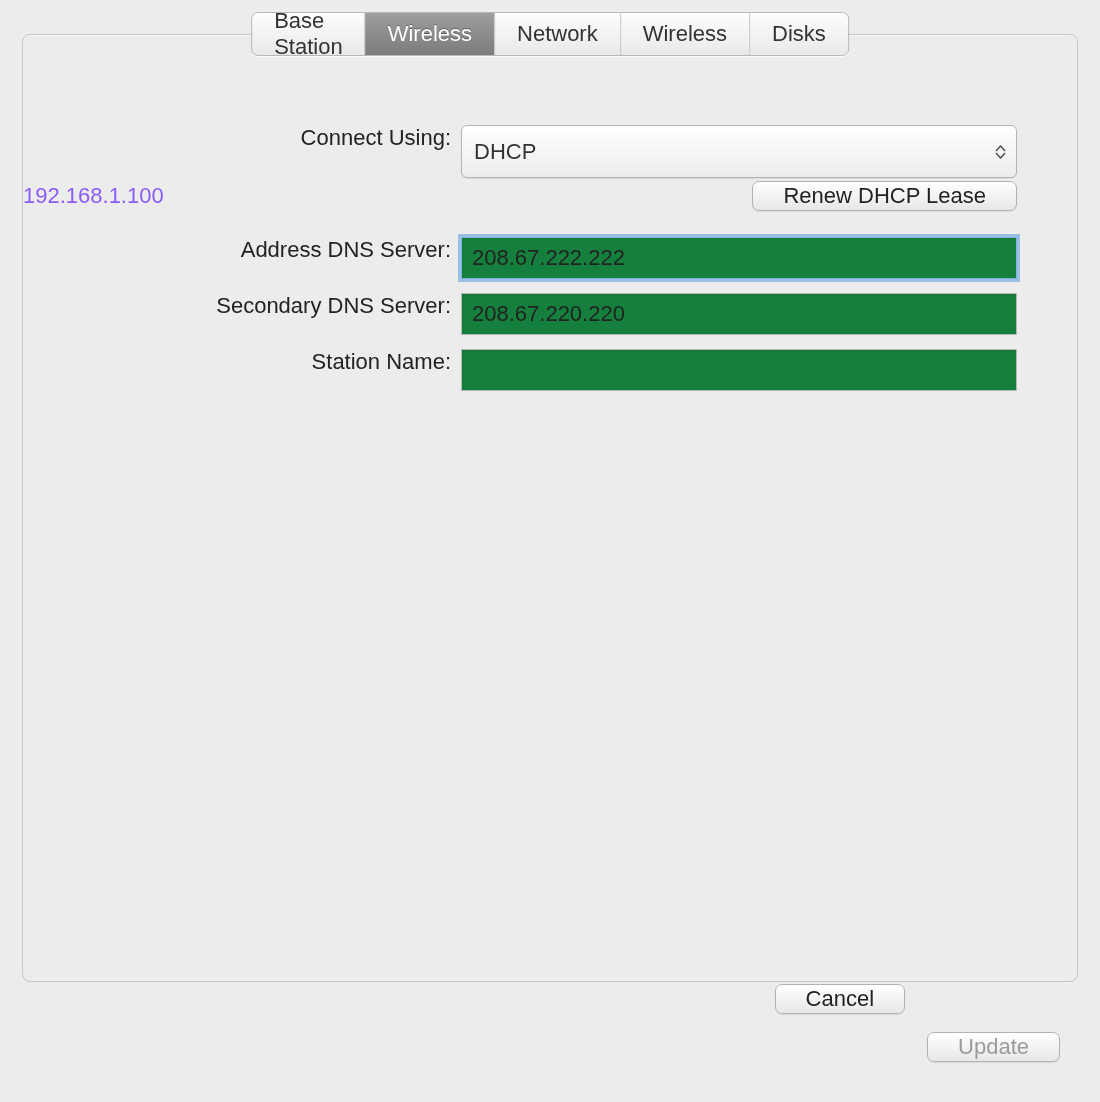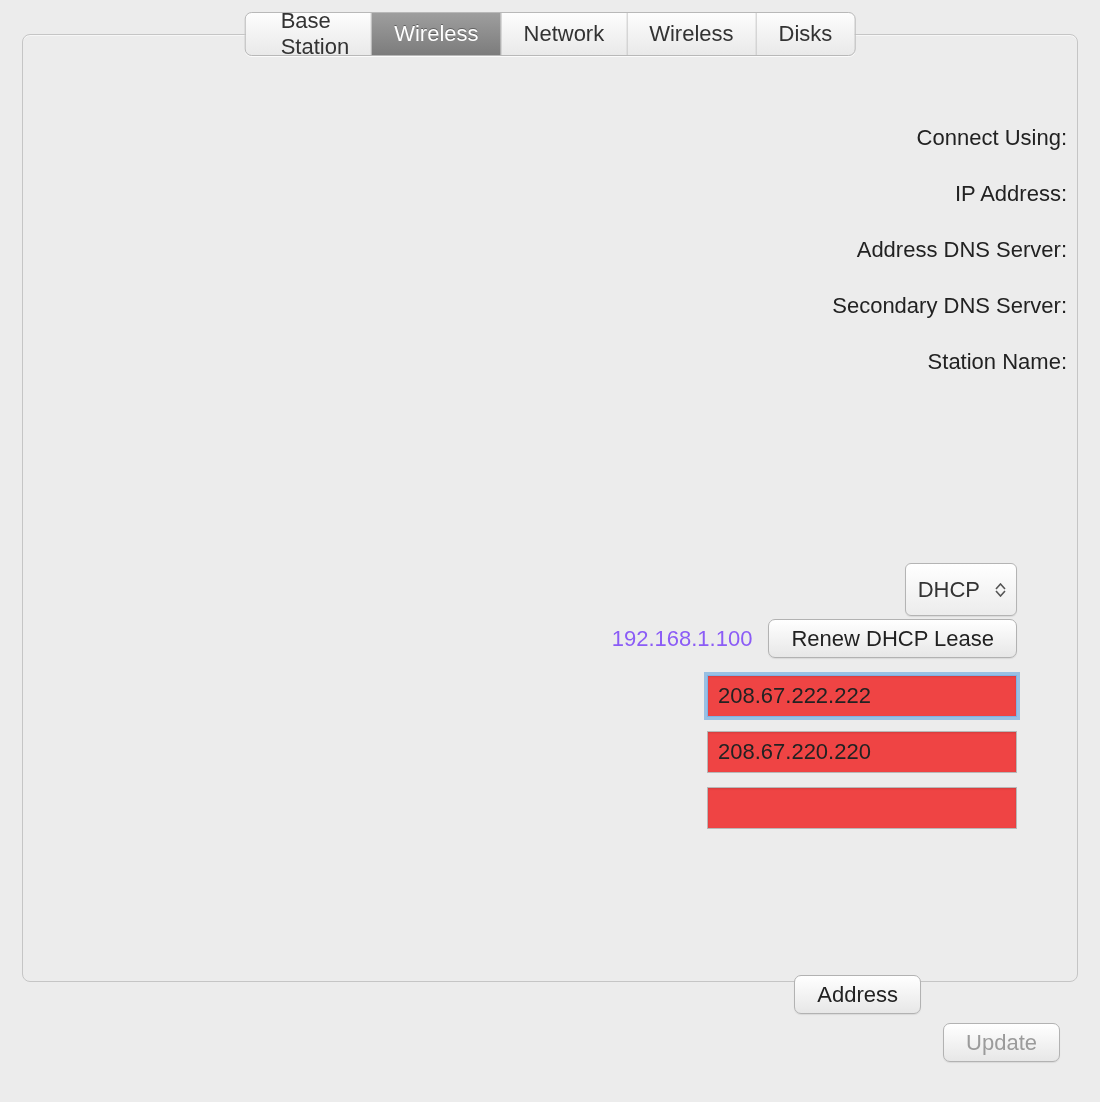--- a/index.html
+++ b/index.html
@@ -6,59 +6,59 @@
             font-family:"Lucida Grande","Helvetica Neue",Arial,sans-serif;
             font-size:22px;color:#333;-webkit-font-smoothing:antialiased;}
   *{box-sizing:border-box;}
 
   .window{position:relative;width:1100px;height:1102px;}
 
   
   .seg{position:absolute;left:50%;top:12px;transform:translateX(-50%);
        display:flex;height:44px;border:1px solid #b8b8b8;border-radius:7px;
        overflow:hidden;background:linear-gradient(#fdfdfd,#e9e9e9);
-       box-shadow:0 1px 0 rgba(255,255,255,.8);padding-left:13px;}
+       box-shadow:0 1px 0 rgba(255,255,255,.8);}
   .seg .tab{display:flex;align-items:center;justify-content:center;
             padding:0 22px;font-size:22px;color:#333;border-right:1px solid #c8c8c8;
             user-select:none;cursor:default;}
   .seg .tab:last-child{border-right:none;}
   .seg .tab.sel{background:linear-gradient(#9e9e9e,#7c7c7c);color:#fff;
                text-shadow:0 -1px 0 rgba(0,0,0,.35);}
 
   
   .panel{position:absolute;left:22px;right:22px;top:34px;bottom:120px;
          border:1px solid #c5c5c5;border-radius:8px;background:#ececec;
          box-shadow:inset 0 1px 0 rgba(255,255,255,.6);padding-top:48px;}
 
   
   .form{margin-top:42px;}
-  .row{display:flex;align-items:flex-end;height:56px;flex-direction:column;}
+  .row{display:flex;align-items:flex-start;height:56px;}
   .lbl{flex:0 0 438px;text-align:right;padding-right:10px;color:#222;}
   .val{flex:1 1 auto;display:flex;align-items:center;gap:16px;padding-right:60px;}
   .static{color:#8b5cf6;}
 
   
   .popup{position:relative;flex:1 1 auto;height:53px;border:1px solid #b4b4b4;
          border-radius:6px;background:linear-gradient(#ffffff,#ececec);
          display:flex;align-items:center;padding:0 36px 0 12px;
          box-shadow:0 1px 1px rgba(0,0,0,.08);}
   .popup .stepper{position:absolute;right:10px;top:50%;transform:translateY(-50%);
                   display:flex;flex-direction:column;line-height:7px;color:#555;}
   .popup .stepper svg{width:11px;height:7px;display:block;}
 
   
-  .btn{height:39px;padding:0 22px;border:1px solid #b2b2b2;border-radius:7px;
+  .btn{height:30px;padding:0 30px;border:1px solid #b2b2b2;border-radius:7px;
        background:linear-gradient(#ffffff,#e7e7e7);display:inline-flex;
        align-items:center;justify-content:center;font-size:22px;color:#222;
        box-shadow:0 1px 1px rgba(0,0,0,.08);cursor:default;}
   .btn.disabled{color:#9b9b9b;margin-top:48px;}
 
   
   .input{flex:1 1 auto;height:42px;border:1px solid #b8b8b8;border-radius:0;
-         background:#ef4444;padding:0 10px;font-size:22px;color:#222;
+         background:#15803d;padding:0 10px;font-size:22px;color:#222;
          box-shadow:inset 0 1px 2px rgba(0,0,0,.12);}
   .input.focus{outline:none;border:1px solid #7fb2e5;
                box-shadow:0 0 0 3px rgba(109,169,223,.65),inset 0 1px 2px rgba(0,0,0,.1);}
 
   
   .buttons{position:absolute;right:40px;bottom:40px;display:flex;gap:22px;}
 </style>
 </head>
 <body>
 
@@ -79,21 +79,20 @@
                 </svg>
               <svg viewBox="0 0 11 7">
                   <path d="M1 1 L5.5 6 L10 1" fill="none" stroke="#555" stroke-width="1.6"></path>
                 </svg>
             </span>
           </div>
         </div>
       </div>
 
       <div class="row">
-        <div class="lbl">IP Address:</div>
         <div class="val">
           <span class="static" style="flex:1 1 auto">192.168.1.100</span>
           <span class="btn">Renew DHCP Lease</span>
         </div>
       </div>
 
 
 
       <div class="row">
         <div class="lbl">Address DNS Server:</div>
@@ -121,17 +120,17 @@
 
   <div class="seg">
     <div class="tab">Base Station</div>
     <div class="tab sel">Wireless</div>
     <div class="tab">Network</div>
     <div class="tab">Wireless</div>
     <div class="tab">Disks</div>
   </div>
 
   <div class="buttons">
-    <span class="btn">Address</span>
+    <span class="btn">Cancel</span>
     <span class="btn disabled">Update</span>
   </div>
 
 </div>
 
 </body></html>

